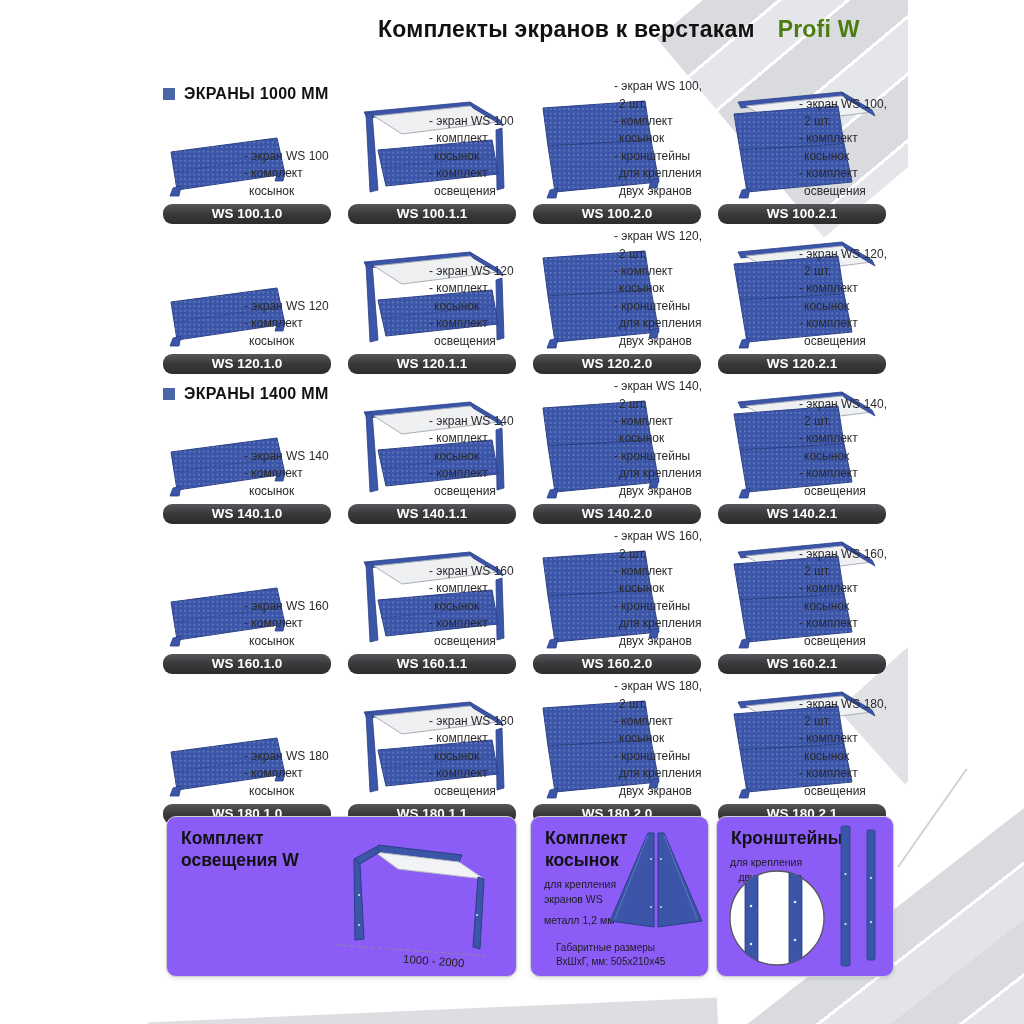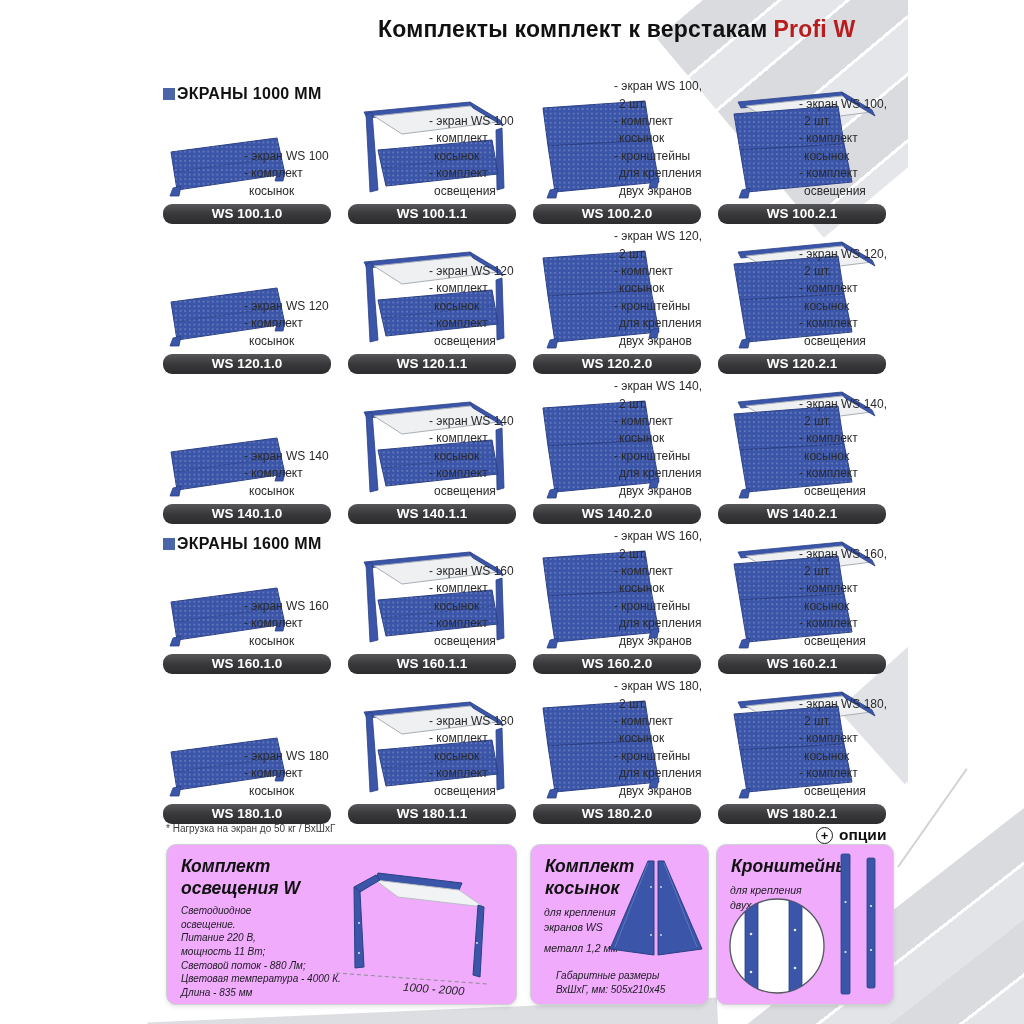--- a/index.html
+++ b/index.html
@@ -14,50 +14,50 @@
   .decor-r2{left:838px;top:610px;width:260px;height:100px;transform:rotate(-42deg);background:#e0e2e5;}
   .decor-br1{position:absolute;left:610px;top:950px;width:540px;height:220px;transform:rotate(-38deg);
      background:repeating-linear-gradient(180deg,#d9dbde 0 42px,#ffffff 42px 45px,#e2e4e7 45px 88px);z-index:0;}
   .decor-bl{position:absolute;left:148px;top:1010px;width:570px;height:40px;transform:rotate(-2.5deg);
      background:#dcdee1;z-index:0;}
   .decor-line1{position:absolute;left:898px;top:866px;width:120px;height:2px;background:#cfd2d6;
      transform:rotate(-55deg);transform-origin:left center;z-index:0;}
 
   
   .title{position:absolute;left:378px;top:16px;font-size:23px;font-weight:700;letter-spacing:.2px;z-index:2;white-space:nowrap;}
-  .title .red{color:#b91c1c;margin-left:6px;}
+  .title .red{color:#4d7c0f;margin-left:23px;}
 
   
   .grid{position:absolute;left:163px;top:84px;width:736px;z-index:2;}
   .prow{position:relative;height:150px;}
-  .rhead{display:flex;align-items:center;gap:2px;height:20px;}
+  .rhead{display:flex;align-items:center;gap:9px;height:20px;}
   .sq{width:12px;height:12px;background:#4b66a8;flex:0 0 12px;}
   .rht{font-size:16px;font-weight:700;letter-spacing:.3px;}
   .cells{position:absolute;left:0;top:20px;right:0;bottom:0;display:flex;gap:5px;}
   .cell{position:relative;width:180px;flex:0 0 180px;}
   .illo{position:absolute;left:2px;bottom:30px;z-index:1;}
   .bullets{position:absolute;right:2px;bottom:34px;width:97px;font-size:12px;line-height:1.45;color:#2a2a2c;z-index:2;}
   .bullets .b{padding-left:5px;text-indent:-5px;}
   .code-bar{position:absolute;left:0;right:12px;bottom:10px;height:20px;border-radius:9px;
      background:linear-gradient(180deg,#57575b,#39393b 50%,#2c2c2e);color:#fff;font-size:13.5px;
      font-weight:700;text-align:center;line-height:20px;z-index:2;}
 
   
   .footnote{position:absolute;left:166px;top:823px;font-size:10px;color:#3a3a3a;z-index:2;}
   .options-flag{position:absolute;left:816px;top:826px;display:flex;align-items:center;gap:6px;z-index:2;}
   .plus-icon{width:17px;height:17px;border:1.6px solid #1c1c1c;border-radius:50%;display:flex;
      align-items:center;justify-content:center;font-size:13px;font-weight:700;line-height:1;box-sizing:border-box;}
   .options-label{font-size:15.5px;font-weight:700;text-align:center;}
 
   
-  .opt-box{position:absolute;top:844px;height:161px;background:#f0abfc;border:1.5px solid #cdd0d4;
-     border-radius:10px;box-shadow:0 2px 4px rgba(0,0,0,.10);z-index:2;box-sizing:border-box;font-style:italic;}
+  .opt-box{position:absolute;top:816px;height:161px;background:#8b5cf6;border:1.5px solid #cdd0d4;
+     border-radius:10px;box-shadow:0 2px 4px rgba(0,0,0,.10);z-index:2;box-sizing:border-box;}
   .box-lighting{left:166px;width:351px;}
   .box-gussets{left:530px;width:179px;}
-  .box-brackets{left:716px;width:178px;}
+  .box-brackets{left:716px;width:178px;text-align:right;}
   .opt-title{position:absolute;left:14px;top:11px;font-size:17.5px;font-weight:700;line-height:1.25;white-space:pre-line;}
   .opt-text{position:absolute;white-space:pre-line;color:#1c1c1e;}
   .light-specs{left:14px;top:59px;font-size:10px;line-height:1.37;}
   .gusset-sub{left:13px;top:60px;font-size:10.5px;line-height:1.4;}
   .gusset-mat{left:13px;top:97px;font-size:10.5px;}
   .gusset-dim{left:13px;top:124px;font-size:10px;line-height:1.4;margin-left:12px;}
   .bracket-sub{left:13px;top:38px;font-size:10.5px;line-height:1.4;}
   .light-drawing{position:absolute;right:2px;top:8px;}
   .dim-label{position:absolute;right:52px;bottom:9px;font-size:11.5px;color:#222;transform:rotate(4deg);}
   .gusset-svg{position:absolute;right:4px;top:12px;}
@@ -78,21 +78,21 @@
   </svg>
 
   <div class="decor-wrap">
     <div class="decor decor-tr1"></div>
     <div class="decor decor-r2"></div>
   </div>
   <div class="decor-br1"></div>
   <div class="decor-bl"></div>
   <div class="decor-line1"></div>
 
-  <div class="title"><span>Комплекты комплект к верстакам</span><span class="red">Profi W</span></div>
+  <div class="title"><span>Комплекты экранов к верстакам</span><span class="red">Profi W</span></div>
 
   <div class="grid">
       <div class="prow">
         <div class="rhead">
       <span class="sq"></span>
       <span class="rht">ЭКРАНЫ 1000 ММ</span>
     </div>
         <div class="cells">
           <div class="cell">
             <div class="illo"><svg width="128" height="64" viewBox="0 0 128 64">
@@ -226,20 +226,24 @@
       <div class="bullets">
               <div class="b">- экран WS 120, 2 шт.</div>
               <div class="b">- комплект косынок</div>
               <div class="b">- комплект освещения</div>
             </div>
       <div class="code-bar">WS 120.2.1</div>
           </div>
         </div>
       </div>
       <div class="prow">
+        <div class="rhead">
+      <span class="sq"></span>
+      <span class="rht">ЭКРАНЫ 1400 ММ</span>
+    </div>
         <div class="cells">
           <div class="cell">
             <div class="illo"><svg width="128" height="64" viewBox="0 0 128 64">
     <polygon points="6,16 112,2 120,38 12,54" fill="#3b55a8" stroke="#2a3f85" stroke-width="1"></polygon>
     <polygon points="6,16 112,2 120,38 12,54" fill="url(#dots)"></polygon>
     <line x1="9" y1="36" x2="116" y2="21" stroke="#2a3f85" stroke-width="0.8" opacity="0.55"></line>
     <polygon points="8,52 16,50 14,60 5,60" fill="#3b55a8" stroke="#2a3f85" stroke-width="0.8"></polygon>
     <polygon points="112,38 120,36 118,45 110,45" fill="#3b55a8" stroke="#2a3f85" stroke-width="0.8"></polygon>
   </svg></div>
       <div class="bullets">
@@ -296,24 +300,20 @@
       <div class="bullets">
               <div class="b">- экран WS 140, 2 шт.</div>
               <div class="b">- комплект косынок</div>
               <div class="b">- комплект освещения</div>
             </div>
       <div class="code-bar">WS 140.2.1</div>
           </div>
         </div>
       </div>
       <div class="prow">
-        <div class="rhead">
-      <span class="sq"></span>
-      <span class="rht">ЭКРАНЫ 1600 ММ</span>
-    </div>
         <div class="cells">
           <div class="cell">
             <div class="illo"><svg width="128" height="64" viewBox="0 0 128 64">
     <polygon points="6,16 112,2 120,38 12,54" fill="#3b55a8" stroke="#2a3f85" stroke-width="1"></polygon>
     <polygon points="6,16 112,2 120,38 12,54" fill="url(#dots)"></polygon>
     <line x1="9" y1="36" x2="116" y2="21" stroke="#2a3f85" stroke-width="0.8" opacity="0.55"></line>
     <polygon points="8,52 16,50 14,60 5,60" fill="#3b55a8" stroke="#2a3f85" stroke-width="0.8"></polygon>
     <polygon points="112,38 120,36 118,45 110,45" fill="#3b55a8" stroke="#2a3f85" stroke-width="0.8"></polygon>
   </svg></div>
       <div class="bullets">
@@ -451,27 +451,20 @@
   <div class="footnote">* Нагрузка на экран до 50 кг / ВхШхГ</div>
 
   <div class="options-flag">
     <span class="plus-icon">+</span>
     <span class="options-label">опции</span>
   </div>
 
   <div class="opt-box box-lighting">
     <div class="opt-title">Комплект
 освещения W</div>
-    <div class="opt-text light-specs">Светодиодное
-освещение.
-Питание 220 В,
-мощность 11 Вт;
-Световой поток - 880 Лм;
-Цветовая температура - 4000 К.
-Длина - 835 мм</div>
     <svg class="light-drawing" width="186" height="142" viewBox="0 0 186 142">
       <polygon points="50,20 134,30 131,37 47,27" fill="#3b55a8" stroke="#2a3f85" stroke-width="1"></polygon>
       <polygon points="47,27 131,37 156,54 70,44" fill="#f2f3f5" stroke="#b9bec6" stroke-width="1"></polygon>
       <polygon points="26,34 48,22 52,27 32,39" fill="#3b55a8" stroke="#2a3f85" stroke-width="1"></polygon>
       <polygon points="26,34 32,39 36,114 27,115" fill="#3b55a8" stroke="#2a3f85" stroke-width="1"></polygon>
       <polygon points="150,52 156,54 152,124 145,122" fill="#3b55a8" stroke="#2a3f85" stroke-width="1"></polygon>
       <circle cx="31" cy="70" r="1" fill="#dfe4f2"></circle>
         <circle cx="31" cy="100" r="1" fill="#dfe4f2"></circle>
       <circle cx="149" cy="90" r="1" fill="#dfe4f2"></circle>
       <line x1="8" y1="120" x2="160" y2="131" stroke="#8a8d92" stroke-width="1" stroke-dasharray="4,3"></line>

